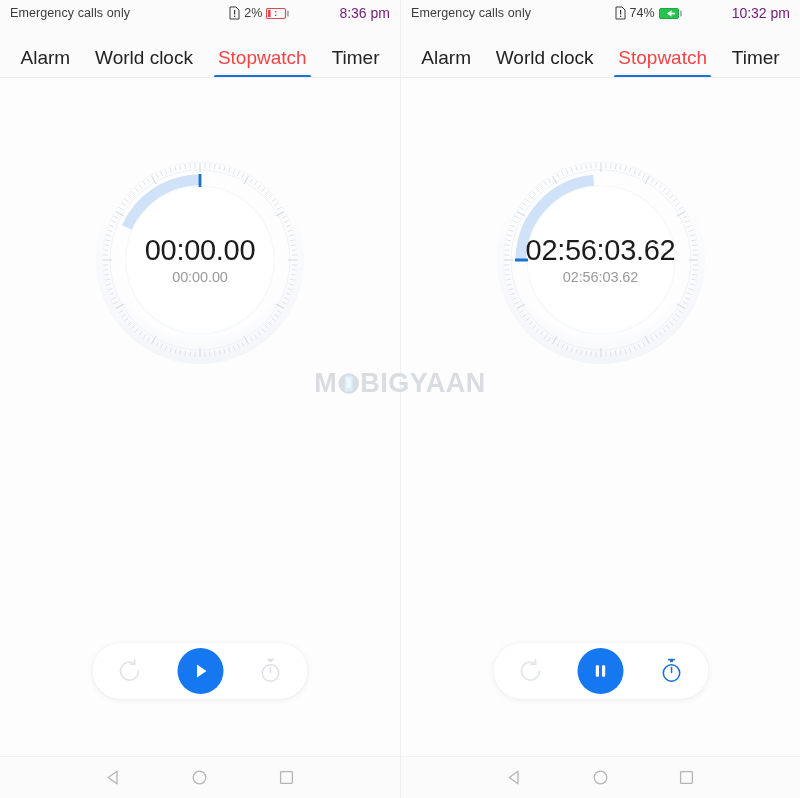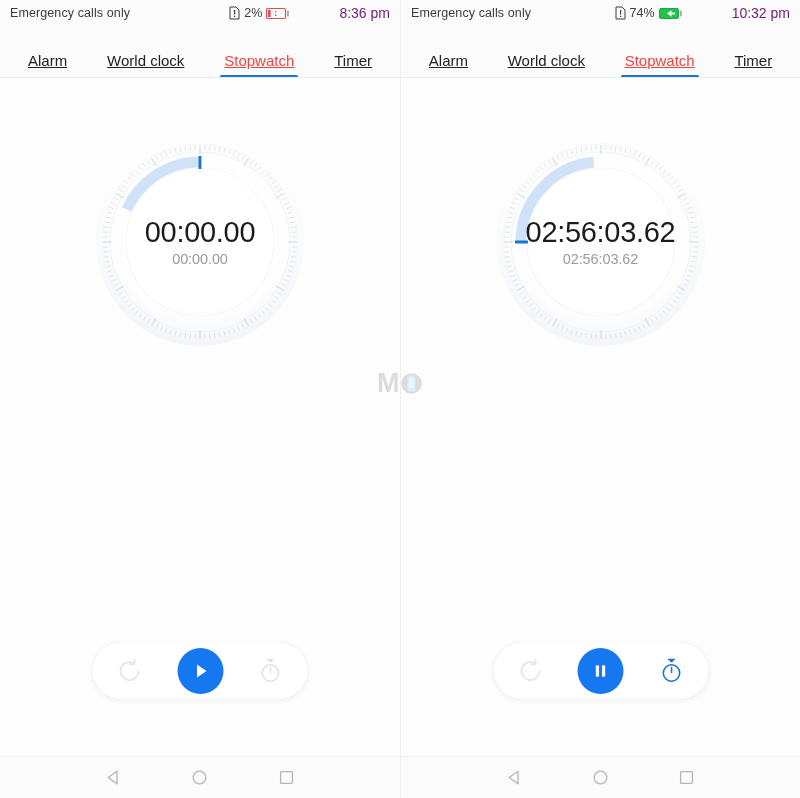--- a/index.html
+++ b/index.html
@@ -38,25 +38,24 @@
     height:52px; flex:0 0 52px;
     background:#fbfbfb;
     display:flex; align-items:flex-end;
     justify-content:space-around;
     padding:0 8px;
     position:relative;
   }
   .tab {
     position:relative;
     padding:0 4px 9px 4px;
-    font-size:15px;
+    font-size:19px;
     color:#222222;
     white-space:nowrap;
     cursor:pointer;
-    text-decoration:underline;
   }
   .tab.active { color:#ef4444; }
   .tab.active .tab-underline {
     position:absolute; left:0; right:0; bottom:0;
     height:3px; background:#1a73d2; border-radius:2px;
   }
   .tab-underline { display:none; }
   .tabbar-sep {
     position:absolute; left:0; right:0; bottom:0;
     height:1px; background:#ededed;
@@ -65,21 +64,21 @@
   
   .content {
     flex:1 1 auto;
     position:relative;
     background:#fdfdfd;
   }
 
   .dial-wrap {
     position:absolute;
     left:50%; transform:translateX(-50%);
-    top:58px;
+    top:76px;
     width:212px; height:212px;
   }
   .dial-svg { display:block; width:212px; height:212px; }
 
   .dial-center {
     position:absolute;
     left:0; right:0; top:0; bottom:0;
     display:flex; flex-direction:column;
     align-items:center; justify-content:center;
     pointer-events:none;
@@ -637,15 +636,16 @@
 
   <div class="watermark">
     <span>M</span>
     <span class="wm-o">
       <svg width="21" height="25" viewBox="0 0 21 25" style="vertical-align:-4px">
         <circle cx="10.5" cy="12.5" r="10.3" fill="#d9dde2"></circle>
         <rect x="6.4" y="4.6" width="8.2" height="15.8" rx="2.2" fill="#d8eefb"></rect>
         <rect x="8.1" y="6.6" width="4.8" height="10.5" rx="0.6" fill="#eef7fd"></rect>
       </svg>
     </span>
+    <span>BIGYAAN</span>
   </div>
 
 </div>
 
 </body></html>

